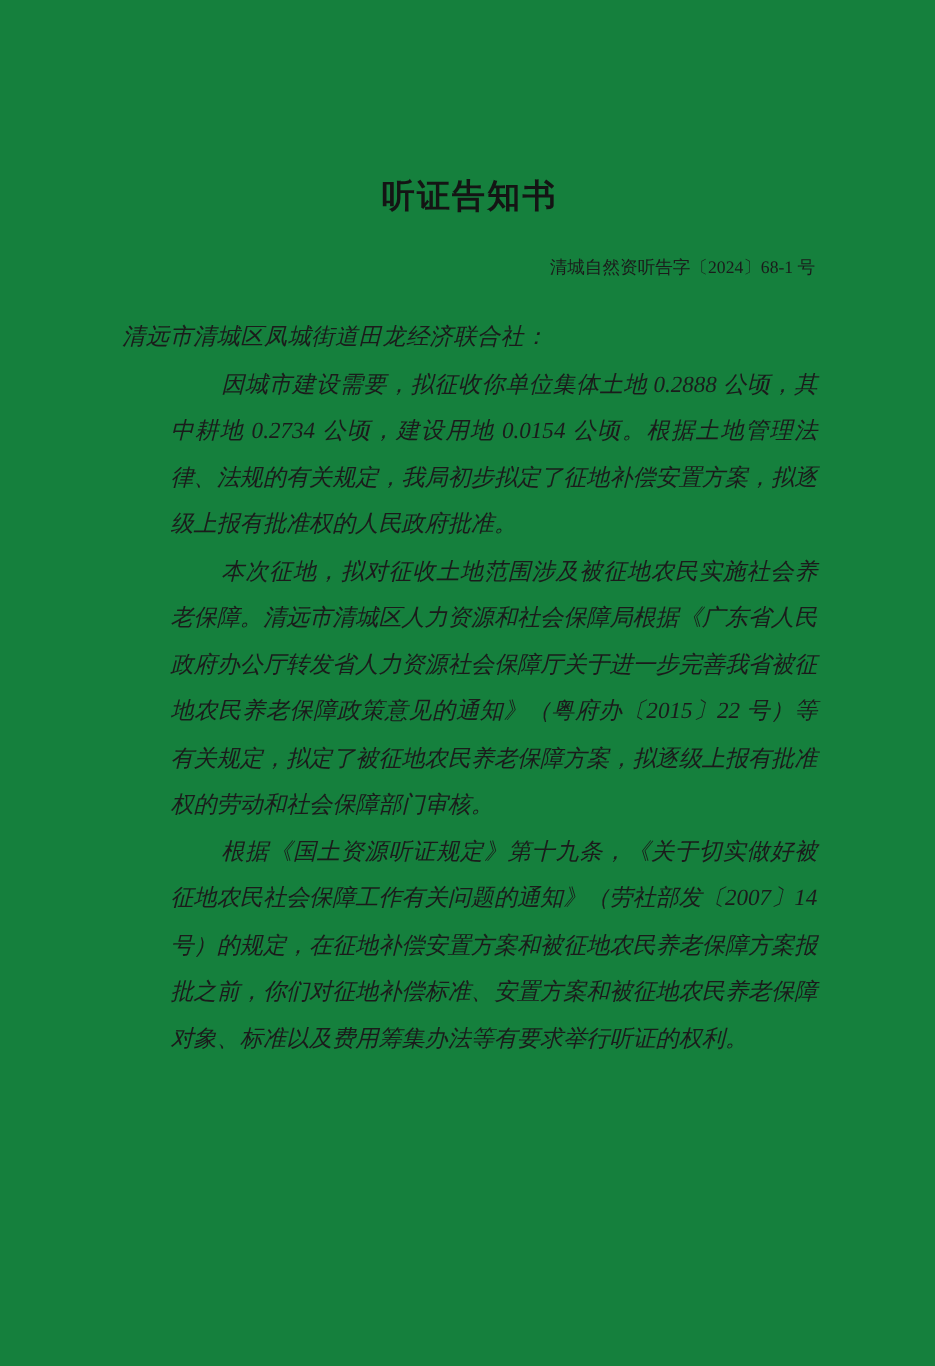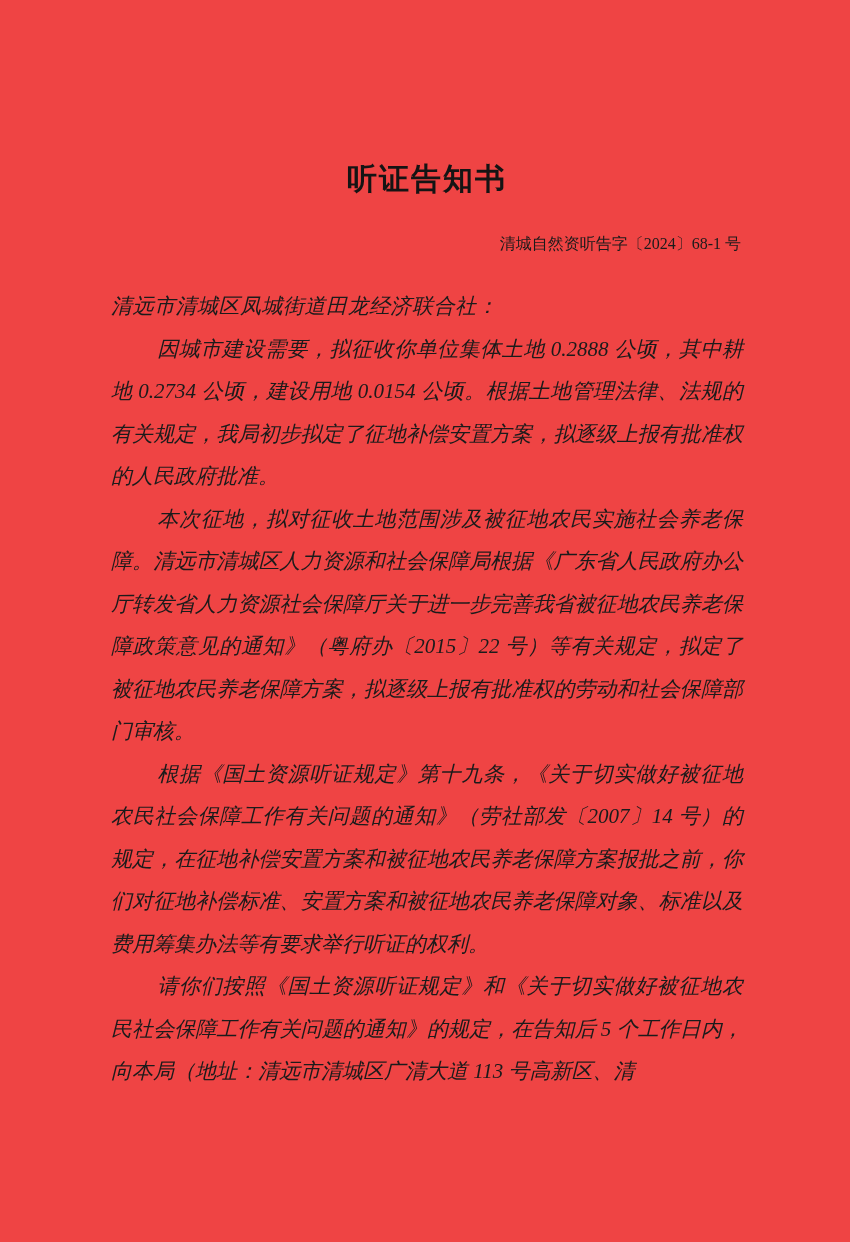--- a/index.html
+++ b/index.html
@@ -4,21 +4,21 @@
 <style>
   html, body {
     margin: 0;
     padding: 0;
     background: #ffffff;
   }
   .page {
     position: relative;
     width: 850px;
     height: 1242px;
-    background: #ef4444;
+    background: #15803d;
     overflow: hidden;
     color: #1b1b1b;
     font-family: "Liberation Serif", "DejaVu Serif", serif;
   }
   .doc-title {
     position: absolute;
     top: 161px;
     left: 111px;
     width: 632px;
     margin: 0;
@@ -52,20 +52,21 @@
     text-justify: inter-ideograph;
     color: #1b1b1b;
     font-style: italic;
   }
   .doc-body p {
     margin: 0;
     padding: 0;
   }
   .doc-body p.para {
     text-indent: 2.2em;
+    margin-left: 44px;
   }
   .salutation {
     letter-spacing: 0.5px;
   }
 </style>
 </head>
 <body>
 
 <div class="page">
 
@@ -76,17 +77,16 @@
   <div class="doc-body">
 
     <p class="salutation">清远市清城区凤城街道田龙经济联合社：</p>
 
     <p class="para">因城市建设需要，拟征收你单位集体土地 0.2888 公顷，其中耕地 0.2734 公顷，建设用地 0.0154 公顷。根据土地管理法律、法规的有关规定，我局初步拟定了征地补偿安置方案，拟逐级上报有批准权的人民政府批准。</p>
 
     <p class="para">本次征地，拟对征收土地范围涉及被征地农民实施社会养老保障。清远市清城区人力资源和社会保障局根据《广东省人民政府办公厅转发省人力资源社会保障厅关于进一步完善我省被征地农民养老保障政策意见的通知》（粤府办〔2015〕22 号）等有关规定，拟定了被征地农民养老保障方案，拟逐级上报有批准权的劳动和社会保障部门审核。</p>
 
     <p class="para">根据《国土资源听证规定》第十九条，《关于切实做好被征地农民社会保障工作有关问题的通知》（劳社部发〔2007〕14 号）的规定，在征地补偿安置方案和被征地农民养老保障方案报批之前，你们对征地补偿标准、安置方案和被征地农民养老保障对象、标准以及费用筹集办法等有要求举行听证的权利。</p>
 
-    <p class="para">请你们按照《国土资源听证规定》和《关于切实做好被征地农民社会保障工作有关问题的通知》的规定，在告知后 5 个工作日内，向本局（地址：清远市清城区广清大道 113 号高新区、清</p>
 
   </div>
 
 </div>
 
 </body></html>

